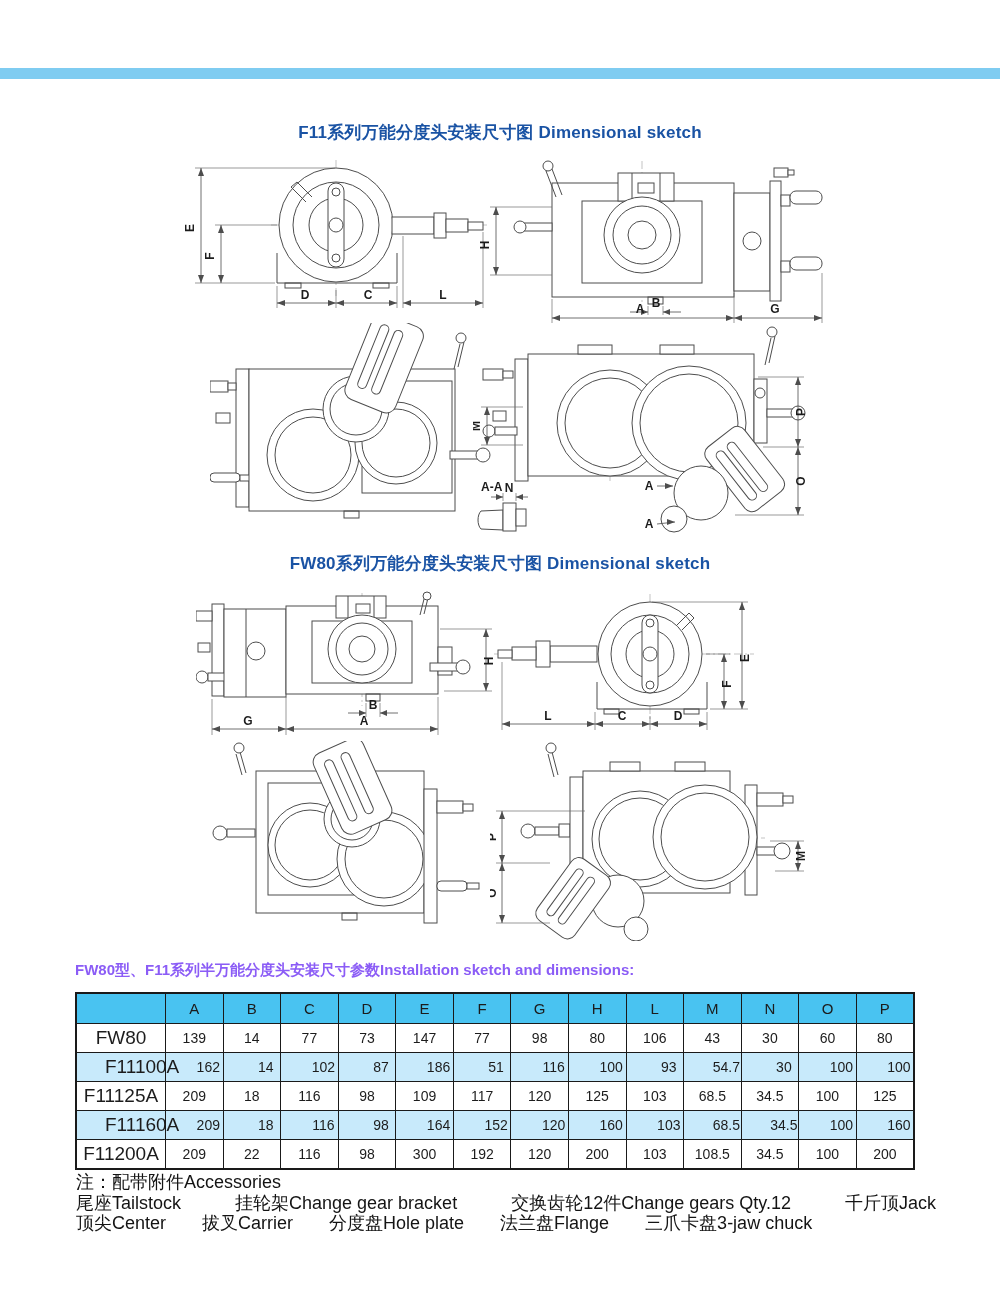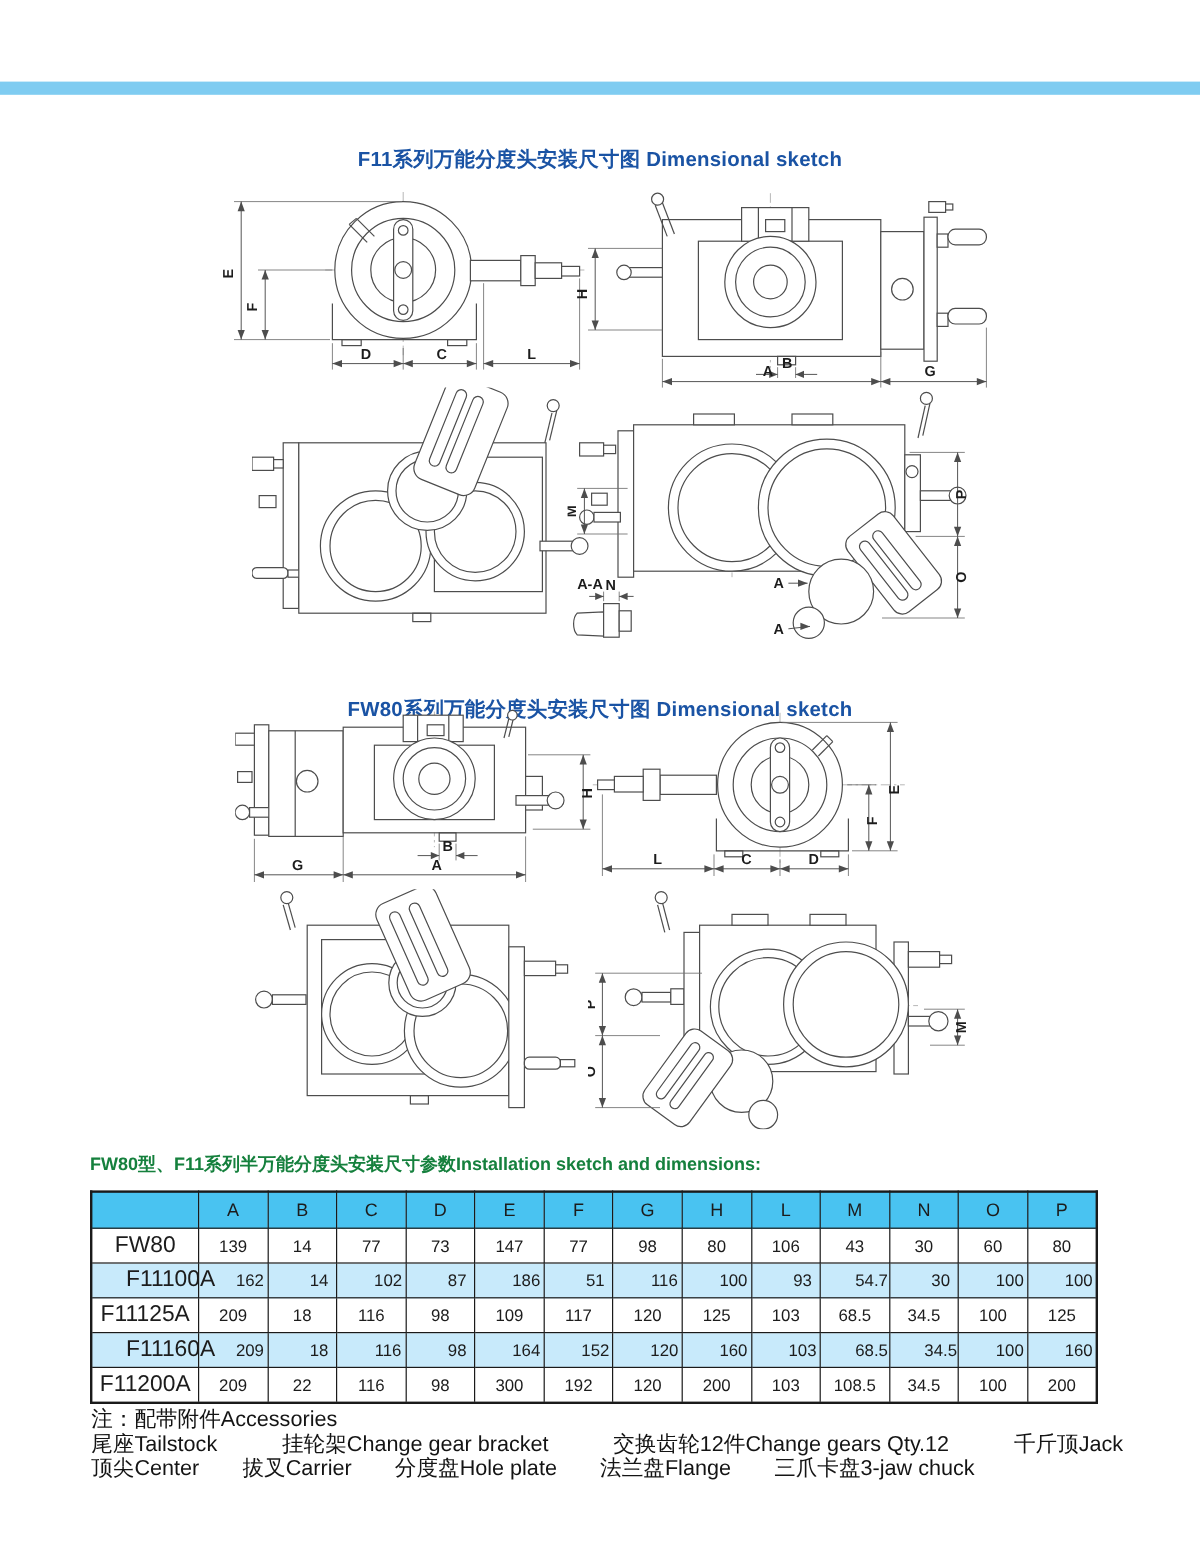--- a/index.html
+++ b/index.html
@@ -2,29 +2,29 @@
 <html style="--accent: #7fccf1; --title-color: #1a53a4; --thead-bg: #49c3f1; --row-alt: #c8eafb;"><head>
 <meta charset="utf-8">
 <style>
   html,body{margin:0;padding:0;background:#fff;}
   .page{position:relative;width:1000px;height:1299px;background:#fff;overflow:hidden;
         font-family:"Liberation Sans",sans-serif;}
   .accent-bar{position:absolute;left:0;top:68px;width:1000px;height:11px;background:var(--accent,#7fccf1);}
   .sec-title{position:absolute;left:0;width:1000px;text-align:center;
              color:var(--title-color,#1a53a4);font-size:17px;font-weight:600;letter-spacing:.2px;}
   #title-f11{top:121px;}
-  #title-fw80{top:552px;margin-top:28px;}
+  #title-fw80{top:552px;}
   .drw{position:absolute;}
   .drw .ln{stroke:#4d4d4d;stroke-width:1;fill:none;}
   .drw .cl{stroke:#9a9a9a;stroke-width:.6;fill:none;stroke-dasharray:8 3 2 3;}
   .drw .ex{stroke:#6e6e6e;stroke-width:.7;fill:none;}
   .drw .dm{stroke:#4d4d4d;stroke-width:.8;fill:none;}
   .drw .ar{fill:#4d4d4d;stroke:none;}
   .drw text.dl{font-family:"Liberation Sans",sans-serif;font-size:12px;font-weight:600;fill:#1c1c1c;}
-  .tbl-title{position:absolute;left:75px;top:961px;font-size:15px;font-weight:600;color:#15803d;}
+  .tbl-title{position:absolute;left:75px;top:961px;font-size:15px;font-weight:600;color:#8b5cf6;}
   table.dims{position:absolute;left:75px;top:992px;width:840px;border-collapse:collapse;
              table-layout:fixed;border:2px solid #1a1a1a;}
   table.dims th,table.dims td{border:1px solid #1a1a1a;text-align:center;vertical-align:middle;
              padding:0;color:#1c1c1c;}
   table.dims thead th{background:var(--thead-bg,#49c3f1);font-weight:400;font-size:15px;height:29px;}
   table.dims td{height:28px;font-size:14px;}
   table.dims th.model-col{width:88px;}
   table.dims td.model-cell{font-size:19px;}
   table.dims tr.alt td{background:var(--row-alt,#c8eafb);padding-left:28px;}
   .notes{position:absolute;left:76px;top:1172px;font-size:18px;color:#141414;line-height:20.5px;}

